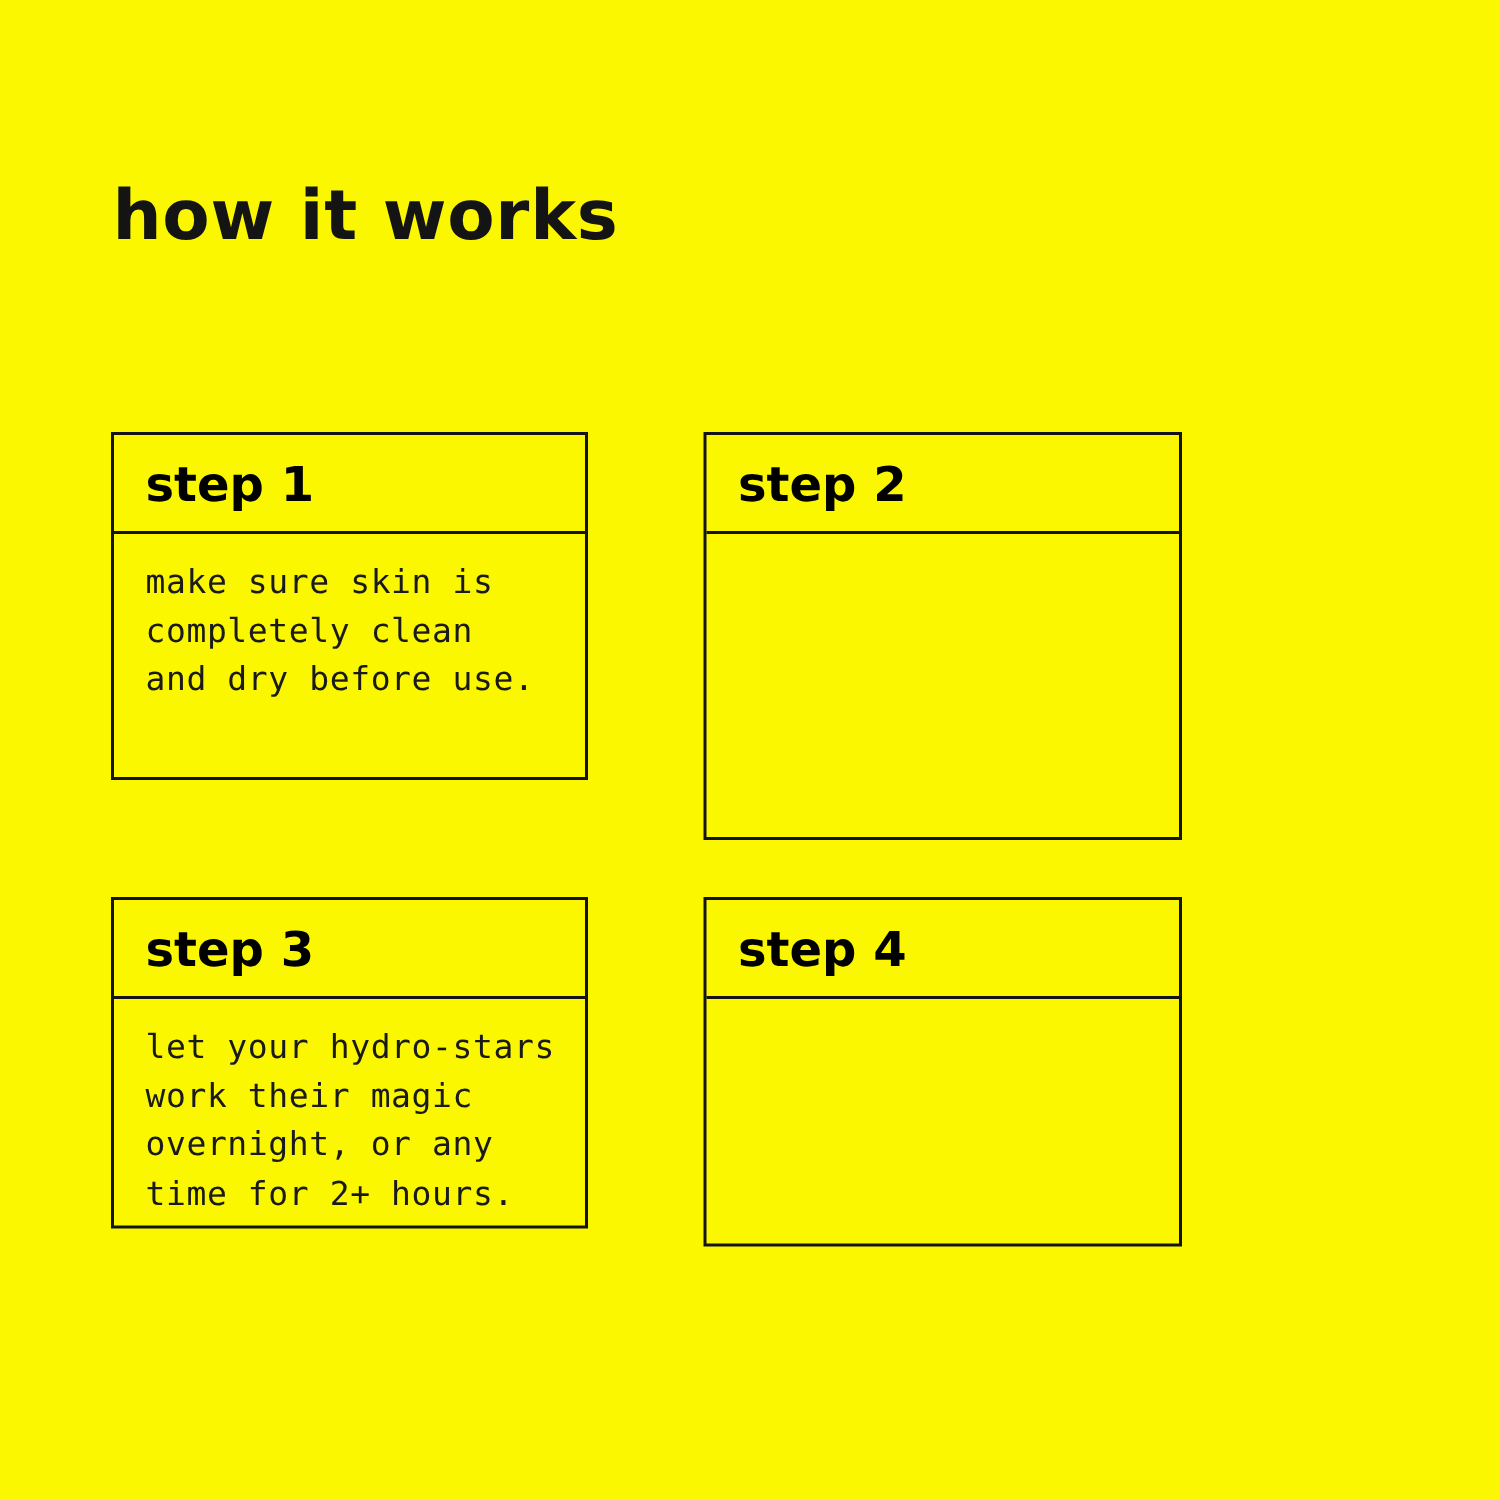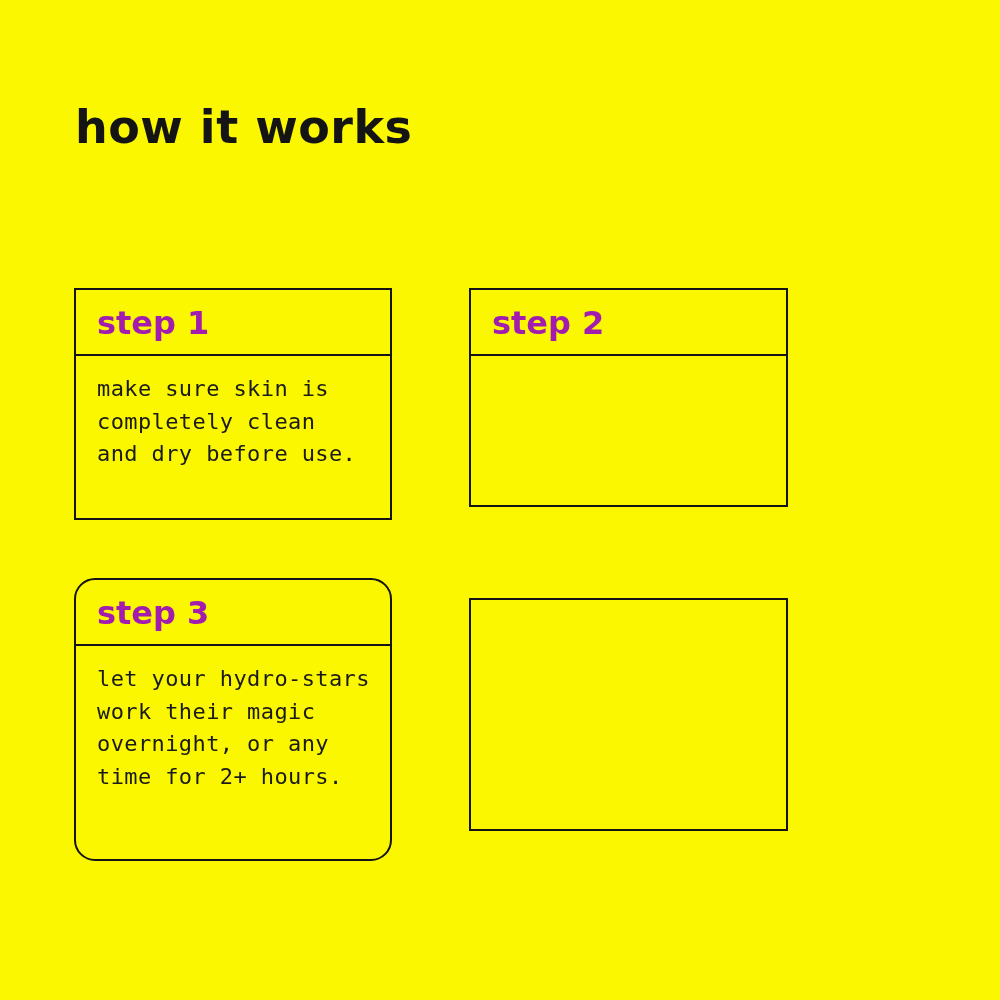--- a/index.html
+++ b/index.html
@@ -14,54 +14,54 @@
     overflow: hidden;
   }
   .canvas {
     position: relative;
     width: 1000px;
     height: 1000px;
   }
   .page-title {
     position: absolute;
     left: 75px;
-    top: 100px;
+    top: 116px;
     margin: 0;
     font-size: 46px;
     font-weight: 800;
     letter-spacing: 0.5px;
     color: #141414;
     font-family: "DejaVu Sans", sans-serif;
   }
   .step-box {
     position: absolute;
     box-sizing: border-box;
     border: 2px solid #141414;
     display: flex;
     flex-direction: column;
     background: transparent;
   }
   .pos-1 { left: 74px;  top: 288px; width: 318px; height: 232px; }
-  .pos-2 { left: 469px; top: 288px; width: 319px; height: 219px; gap: 20px; }
-  .pos-3 { left: 74px;  top: 578px; width: 318px; height: 283px; border-radius: 21px; }
+  .pos-2 { left: 469px; top: 288px; width: 319px; height: 272px; gap: 20px; }
+  .pos-3 { left: 74px;  top: 598px; width: 318px; height: 221px; }
   .pos-4 { left: 469px; top: 598px; width: 319px; height: 233px; }
   .step-header {
     box-sizing: border-box;
     height: 66px;
     flex: 0 0 66px;
     border-bottom: 2px solid #141414;
     display: flex;
     align-items: center;
     padding-left: 21px;
     padding-top: 2px;
   }
   .step-label {
     font-size: 32px;
     font-weight: 800;
-    color: #a21caf;
+    color: #000000;
     letter-spacing: 0px;
   }
   .step-body {
     padding: 17px 14px 0 21px;
     font-family: "DejaVu Sans Mono", monospace;
     font-size: 22px;
     line-height: 32.5px;
     letter-spacing: 0.4px;
     color: #1a1a1a;
     white-space: pre-line;
@@ -93,15 +93,18 @@
     <div class="step-header">
       <span class="step-label">step 3</span>
     </div>
     <div class="step-body">let your hydro-stars
 work their magic
 overnight, or any
 time for 2+ hours.</div>
   </div>
 
   <div class="step-box pos-4">
+    <div class="step-header">
+      <span class="step-label">step 4</span>
+    </div>
   </div>
 
 </div>
 
 </body></html>

